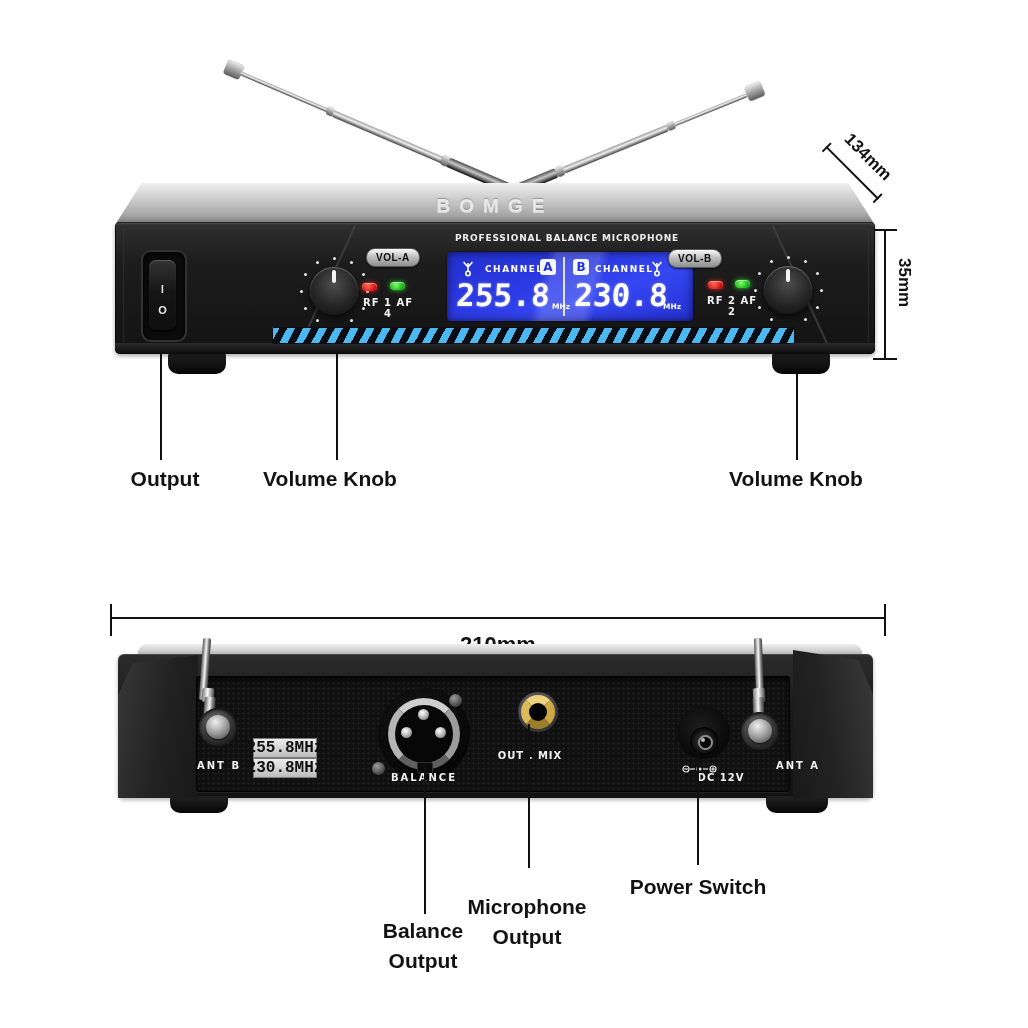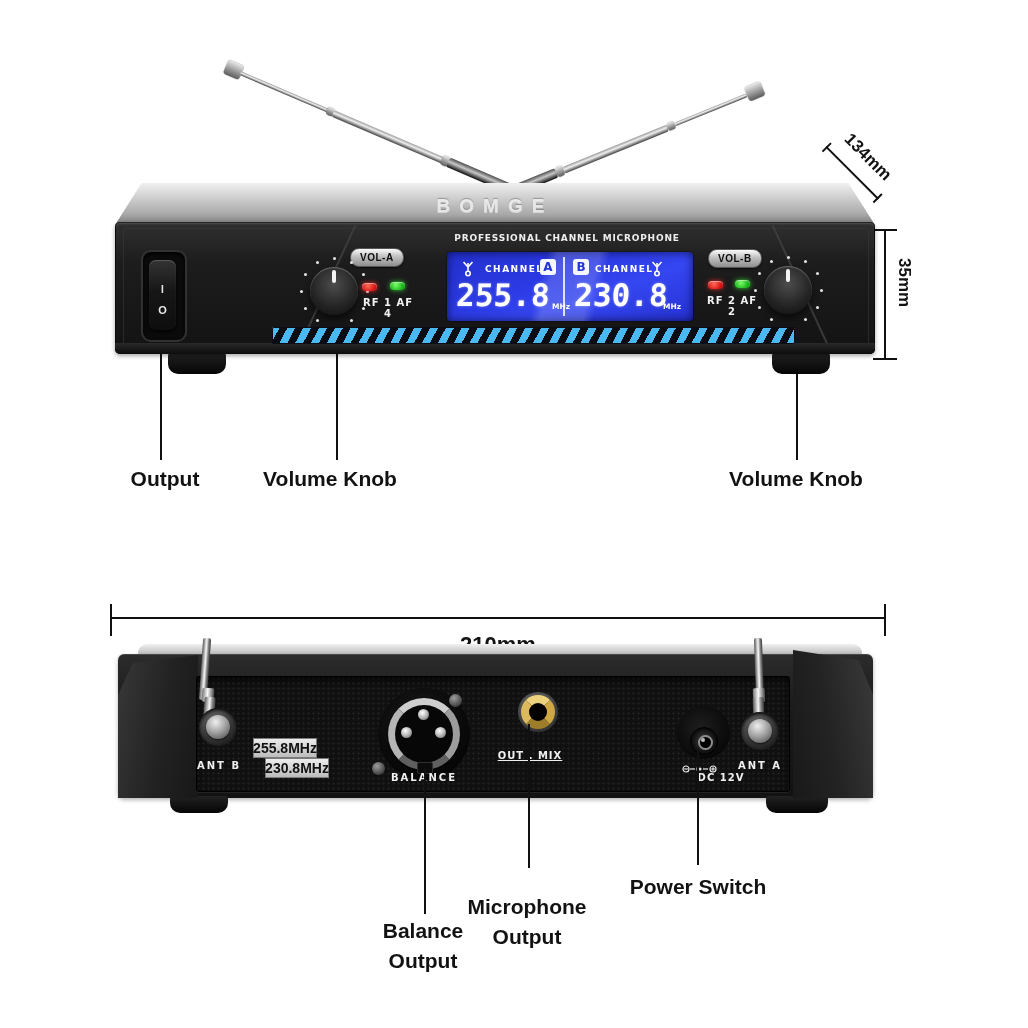--- a/index.html
+++ b/index.html
@@ -63,22 +63,22 @@
   
   .bodyback{position:absolute;background:linear-gradient(180deg,#2c2c2c,#1a1a1a 40%,#121212);border-radius:6px;
             box-shadow:inset 0 1px 0 rgba(255,255,255,.14),0 2px 4px rgba(0,0,0,.3);}
   .endcap{position:absolute;background:linear-gradient(100deg,#383838,#222 55%,#181818);}
   .recess{position:absolute;background-color:#101010;border-radius:3px;
           background-image:radial-gradient(rgba(255,255,255,.055) 1px,transparent 1.2px);background-size:5px 5px;
           box-shadow:inset 0 3px 6px rgba(0,0,0,.9),inset 0 0 0 1px #000,0 1px 0 rgba(255,255,255,.07);}
   .portlabel{position:absolute;color:#f0f0f0;font-weight:bold;font-size:10px;letter-spacing:2px;text-align:center;
              font-family:"DejaVu Sans",sans-serif;}
   .sticker{position:absolute;width:62px;height:18px;background:linear-gradient(180deg,#ededed,#bcbcbc);
-           border:1px solid #7b7b7b;color:#111;font-size:14px;font-weight:bold;display:flex;align-items:center;justify-content:center;
-           font-family:Liberation Sans, sans-serif;}
+           border:1px solid #7b7b7b;color:#111;font-size:16px;font-weight:bold;display:flex;align-items:center;justify-content:center;
+           font-family:Liberation Mono, monospace;}
   .screw{position:absolute;width:13px;height:13px;border-radius:50%;
          background:radial-gradient(circle at 38% 32%,#9d9d9d,#565656 55%,#242424 95%);}
   .antmount-ring{position:absolute;width:38px;height:38px;border-radius:50%;
          background:radial-gradient(circle at 42% 35%,#6d6d6d,#222 72%);box-shadow:inset 0 2px 3px rgba(0,0,0,.8);}
   .antmount-screw{position:absolute;width:24px;height:24px;border-radius:50%;
          background:radial-gradient(circle at 40% 30%,#efefef,#9c9c9c 50%,#4f4f4f 92%);box-shadow:0 1px 2px rgba(0,0,0,.7);}
   .xlr-recess{position:absolute;width:92px;height:92px;border-radius:50%;
          background:radial-gradient(circle at 45% 40%,#1d1d1d,#040404 78%);}
   .xlr-ring{position:absolute;width:58px;height:58px;border-radius:50%;background:#070707;
          border:7px solid #9c9c9c;border-top-color:#cecece;border-left-color:#b5b5b5;border-bottom-color:#5f5f5f;
@@ -140,23 +140,23 @@
     <div class="bottomlip" style="left:115px;top:343px;width:760px;height:11px;z-index:4;"></div>
     <div class="foot" style="left:168px;top:353px;width:58px;height:21px;z-index:2;"></div>
     <div class="foot" style="left:772px;top:353px;width:58px;height:21px;z-index:2;"></div>
 
     <div class="sw-recess" style="left:141px;top:250px;width:42px;height:88px;z-index:5;"></div>
     <div class="sw-rocker" style="left:149px;top:260px;width:27px;height:70px;z-index:6;">
       <div class="sw-mark" style="top:24px;font-size:10px;">I</div>
       <div class="sw-mark" style="top:44px;font-size:11px;">O</div>
     </div>
 
-    <div class="paneltitle" style="left:447px;top:233px;width:240px;z-index:5;">PROFESSIONAL CHANNEL MICROPHONE</div>
-
-    <div class="volbadge" style="left:350px;top:248px;z-index:5;">
+    <div class="paneltitle" style="left:447px;top:233px;width:240px;z-index:5;">PROFESSIONAL BALANCE MICROPHONE</div>
+
+    <div class="volbadge" style="left:366px;top:248px;z-index:5;">
       <span>VOL-A</span>
     </div>
     <div class="knob" style="left:310px;top:267px;z-index:5;">
       <div class="knob-ind"></div>
     </div>
     <div class="knob-dots" style="left:333px;top:290px;z-index:5;"></div>
     <div class="led red" style="left:362px;top:283px;z-index:5;"></div>
     <div class="led green" style="left:390px;top:282px;z-index:5;"></div>
     <div class="rflabel" style="left:358px;top:297px;width:60px;z-index:5;">RF 1 AF 4</div>
 
@@ -188,21 +188,21 @@
               <path d="M6 11.5 V3"></path>
               <path d="M6 7 L1.5 2"></path>
               <path d="M6 7 L10.5 2"></path>
             </g>
           </svg>
       </span>
       <div class="lcd-freq" style="left:124px;top:26px;">230.8</div>
       <div class="lcd-unit" style="left:216px;top:50px;">MHz</div>
     </div>
 
-    <div class="volbadge" style="left:708px;top:249px;z-index:5;">
+    <div class="volbadge" style="left:668px;top:249px;z-index:5;">
       <span>VOL-B</span>
     </div>
     <div class="led red" style="left:708px;top:281px;z-index:5;"></div>
     <div class="led green" style="left:735px;top:280px;z-index:5;"></div>
     <div class="rflabel" style="left:702px;top:295px;width:60px;z-index:5;">RF 2 AF 2</div>
     <div class="knob" style="left:764px;top:266px;z-index:5;">
       <div class="knob-ind"></div>
     </div>
     <div class="knob-dots" style="left:787px;top:289px;z-index:5;"></div>
 
@@ -250,36 +250,36 @@
     <div class="foot" style="left:766px;top:796px;width:62px;height:17px;z-index:2;"></div>
 
     <div class="vrod" style="left:201px;top:638px;width:8px;height:62px;transform:rotate(4deg);z-index:5;"></div>
     <div class="vcollar" style="left:202px;top:688px;width:12px;height:14px;transform:rotate(4deg);z-index:5;"></div>
     <div class="vrod" style="left:204px;top:697px;width:11px;height:22px;transform:rotate(4deg);z-index:5;"></div>
     <div class="antmount-ring" style="left:199px;top:708px;z-index:5;"></div>
     <div class="antmount-screw" style="left:206px;top:715px;z-index:6;"></div>
     <div class="portlabel" style="left:188px;top:760px;width:62px;z-index:6;">ANT B</div>
 
     <div class="sticker" style="left:253px;top:738px;z-index:6;">255.8MHz</div>
-    <div class="sticker" style="left:265px;top:758px;z-index:6;">230.8MHz</div>
+    <div class="sticker" style="left:253px;top:758px;z-index:6;">230.8MHz</div>
 
     <div class="screw" style="left:372px;top:762px;z-index:6;"></div>
     <div class="screw" style="left:449px;top:694px;z-index:6;"></div>
 
     <div class="xlr-recess" style="left:378px;top:688px;z-index:5;"></div>
     <div class="xlr-ring" style="left:388px;top:698px;z-index:6;"></div>
     <div class="xlr-pin" style="left:418px;top:709px;z-index:7;"></div>
     <div class="xlr-pin" style="left:401px;top:727px;z-index:7;"></div>
     <div class="xlr-pin" style="left:435px;top:727px;z-index:7;"></div>
     <div class="xlr-latch" style="left:417px;top:762px;z-index:7;"></div>
     <div class="portlabel" style="left:384px;top:772px;width:80px;z-index:7;">BALANCE</div>
 
     <div class="jack-outer" style="left:518px;top:692px;z-index:5;"></div>
     <div class="jack-gold" style="left:521px;top:695px;z-index:6;"></div>
-    <div class="portlabel" style="left:488px;top:750px;width:84px;letter-spacing:1px;z-index:6;text-decoration:underline;">OUT . MIX</div>
+    <div class="portlabel" style="left:488px;top:750px;width:84px;letter-spacing:1px;z-index:6;">OUT . MIX</div>
 
     <div class="dc-recess" style="left:677px;top:706px;z-index:5;"></div>
     <div class="dc-barrel" style="left:690px;top:727px;z-index:6;"></div>
     <div class="dc-ring" style="left:698px;top:735px;z-index:7;"></div>
     <div class="dc-pin" style="left:701px;top:738px;z-index:8;"></div>
     <span class="abs" style="left:682px;top:760px;z-index:7;">
       <svg width="38" height="10" viewBox="0 0 38 10">
           <g stroke="#e9e9e9" stroke-width="1.2" fill="none">
         <circle cx="4" cy="5" r="3"></circle>
             <path d="M2.2 5 H5.8"></path>
@@ -293,21 +293,21 @@
           </g>
         </svg>
     </span>
     <div class="portlabel" style="left:688px;top:772px;width:66px;letter-spacing:1px;z-index:7;">DC 12V</div>
 
     <div class="vrod" style="left:755px;top:638px;width:8px;height:62px;transform:rotate(-2deg);z-index:5;"></div>
     <div class="vcollar" style="left:753px;top:688px;width:12px;height:14px;transform:rotate(-2deg);z-index:5;"></div>
     <div class="vrod" style="left:753px;top:697px;width:11px;height:22px;transform:rotate(-2deg);z-index:5;"></div>
     <div class="antmount-ring" style="left:741px;top:712px;z-index:5;"></div>
     <div class="antmount-screw" style="left:748px;top:719px;z-index:6;"></div>
-    <div class="portlabel" style="left:728px;top:760px;width:64px;z-index:6;">ANT A</div>
+    <div class="portlabel" style="left:766px;top:760px;width:64px;z-index:6;">ANT A</div>
   </div>
 
   <div>
     <div class="callout-line" style="left:424px;top:768px;height:146px;z-index:8;"></div>
     <div class="callout-line" style="left:528px;top:724px;height:144px;z-index:8;"></div>
     <div class="callout-line" style="left:697px;top:750px;height:115px;z-index:8;"></div>
 
     <div class="callout" style="left:348px;top:916px;width:150px;">
       <div>Balance</div>
       <div>Output</div>

